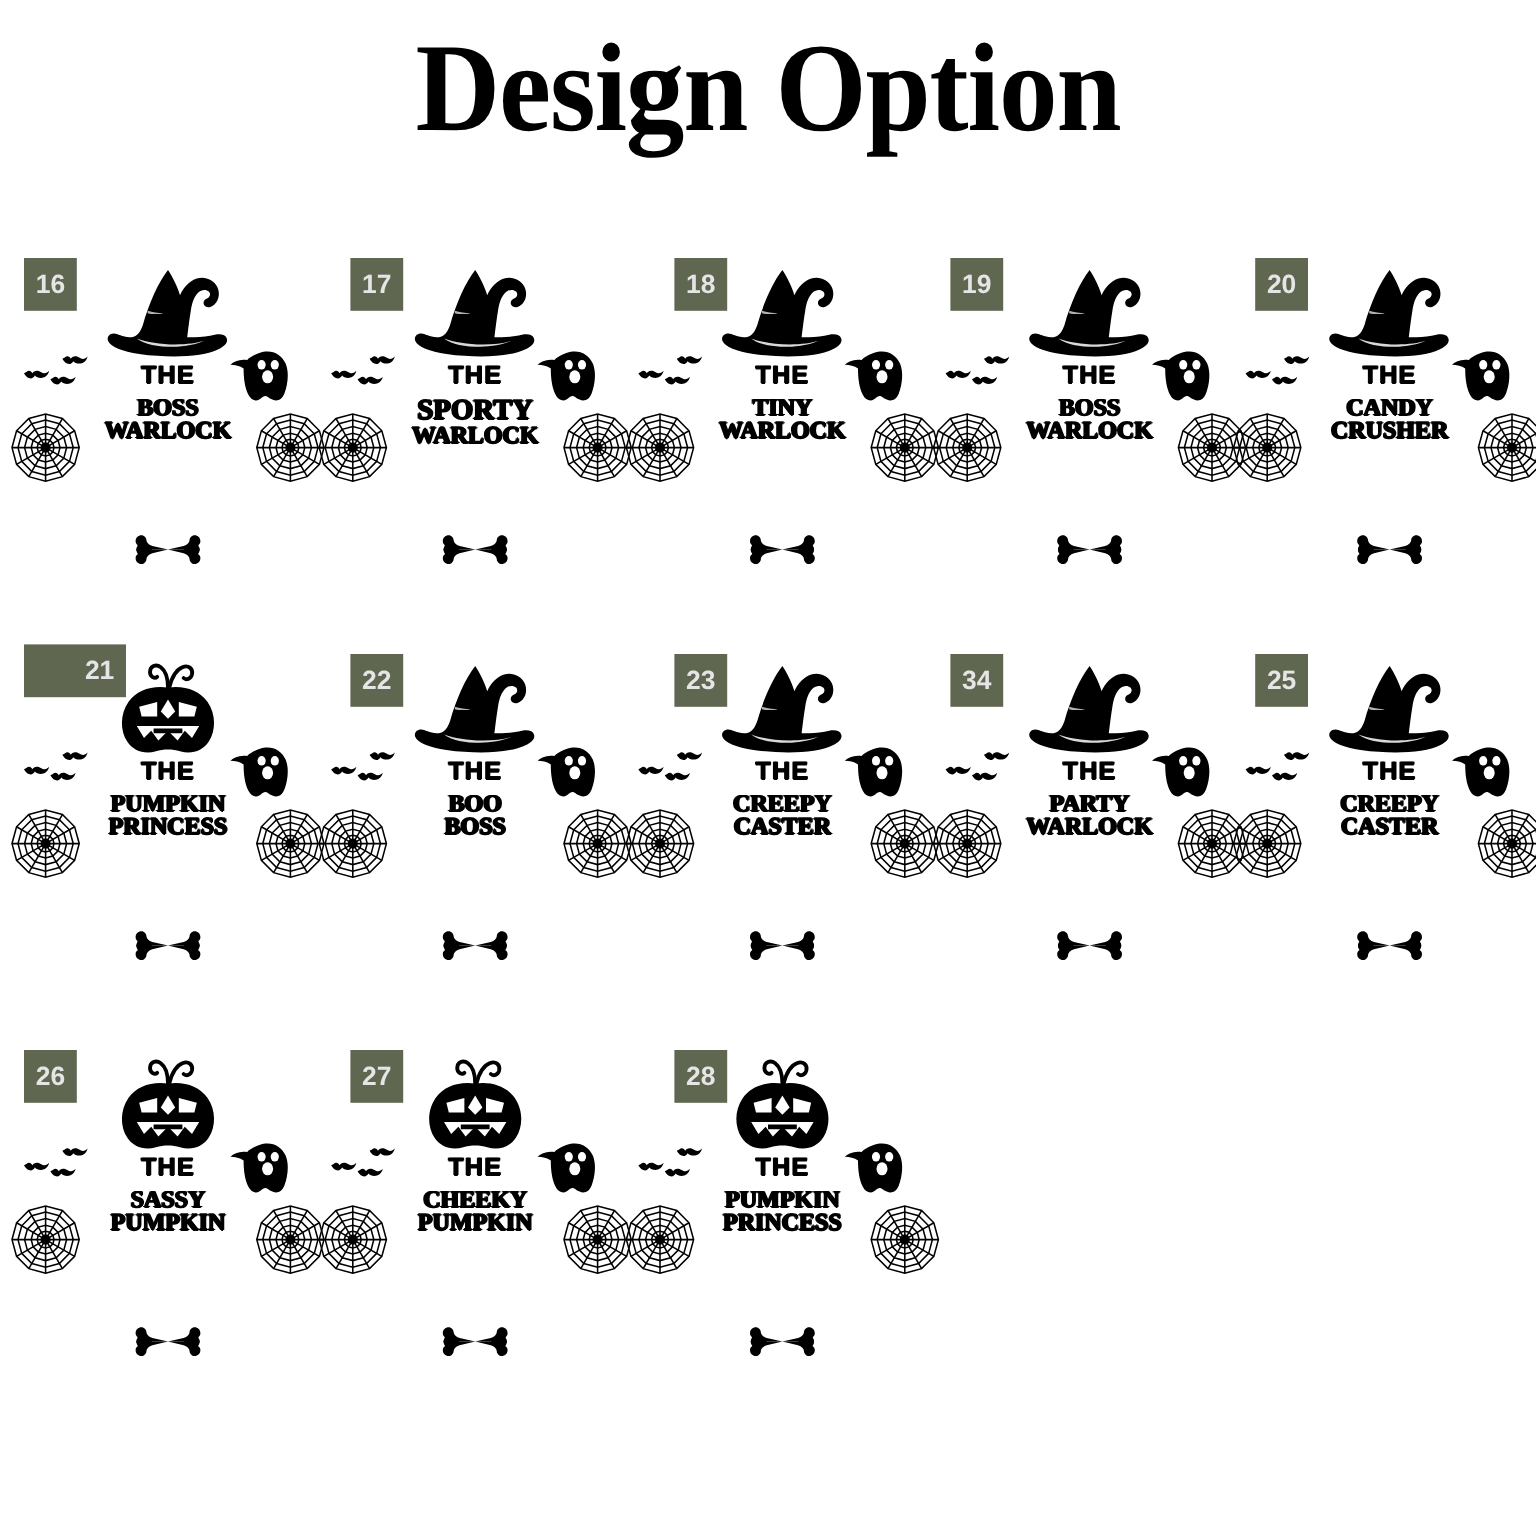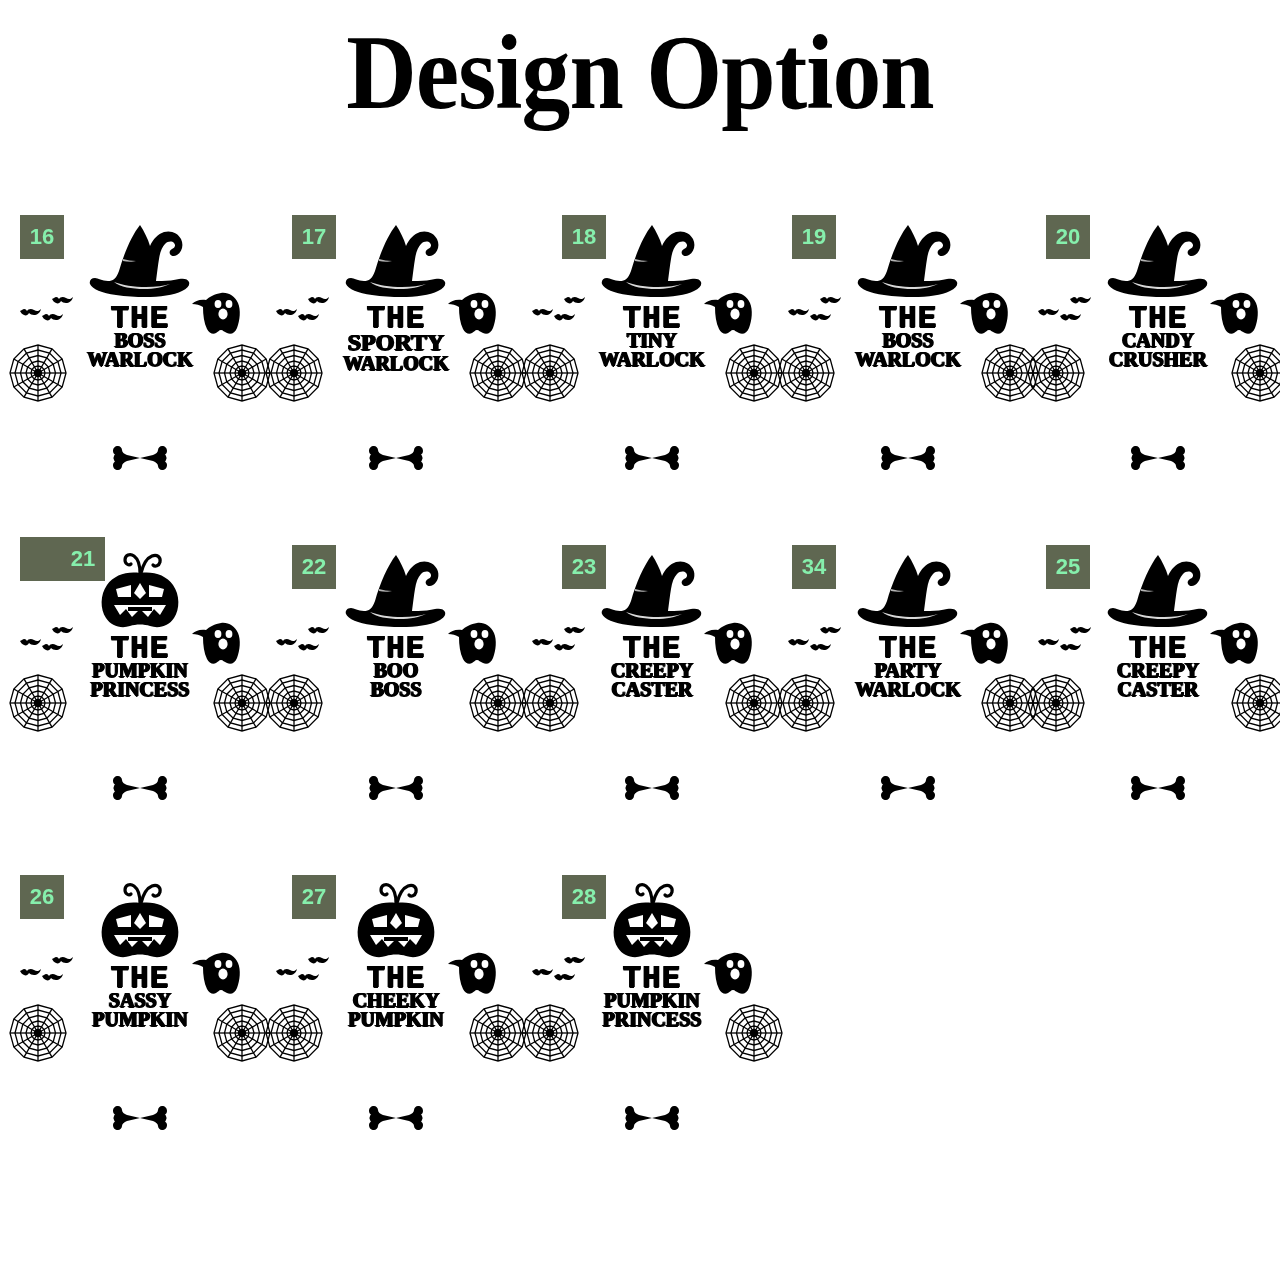--- a/index.html
+++ b/index.html
@@ -49,21 +49,21 @@
     width: 256px;
     height: 330px;
   }
 
   
   .badge {
     position: absolute;
     width: 44px;
     height: 44px;
     background: #5f6751;
-    color: #86efac;
+    color: #e5e5e5;
     font-family: "Liberation Sans", sans-serif;
     font-weight: bold;
     font-size: 22px;
     line-height: 44px;
     text-align: center;
     letter-spacing: 0px;
     z-index: 5;
   }
 
   
@@ -91,23 +91,23 @@
     position: absolute;
     right: 18px;
     top: 82px;
   }
 
   .the-word {
     position: absolute;
     left: 50%;
     top: 96px;
     transform: translateX(-50%);
-    font-family: Liberation Mono, monospace;
+    font-family: Liberation Sans, sans-serif;
     font-weight: bold;
-    font-size: 31px;
+    font-size: 21px;
     letter-spacing: 1px;
     color: #000;
     white-space: nowrap;
     text-shadow: 0.6px 0 0 #000, -0.6px 0 0 #000, 0 0.6px 0 #000;
   }
 
   .web-left {
     position: absolute;
     left: -4px;
     top: 138px;

